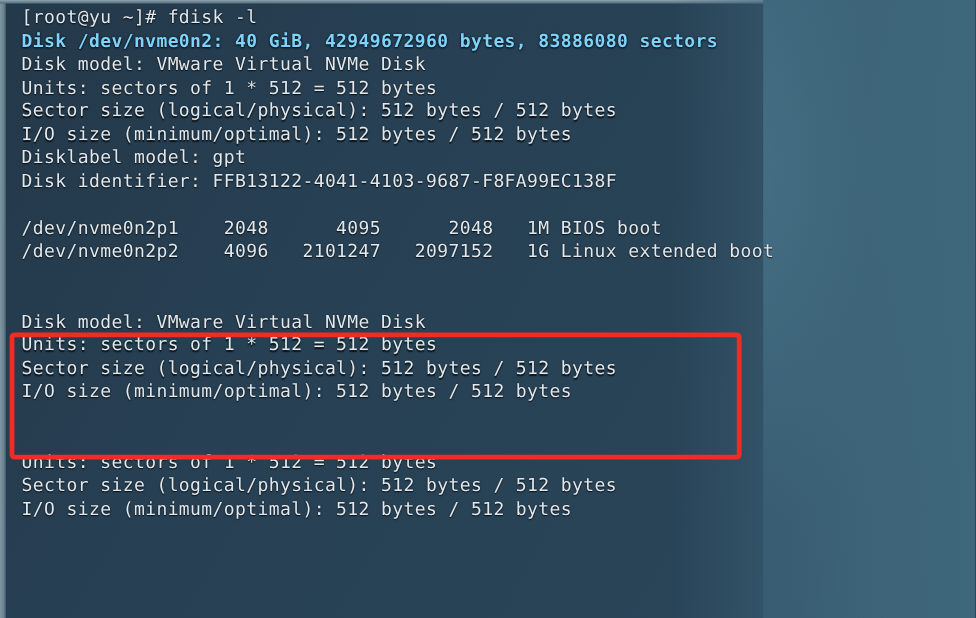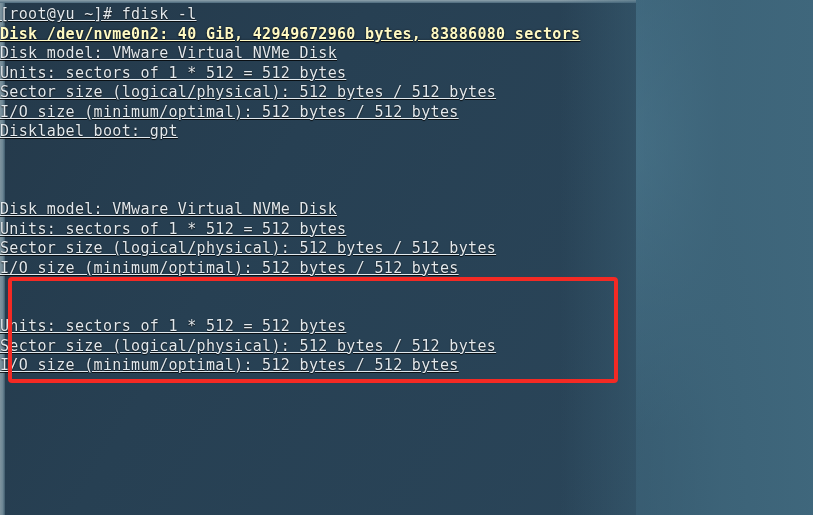--- a/index.html
+++ b/index.html
@@ -66,26 +66,26 @@
     padding: 5px 0 0 0;
     box-sizing: border-box;
   }
   .line {
     height: 19.5px;
     line-height: 19.5px;
     font-size: 15px;
     letter-spacing: 0.33px;
     white-space: pre;
     color: #e2e9ee;
+    padding-left: 18px;
     text-shadow: 0 1px 1px rgba(0,0,0,0.75), 0 0 1px rgba(0,0,0,0.6);
-    text-decoration: underline;
   }
   .line.bold {
     font-weight: bold;
-    color: #fef9c3;
+    color: #7dd3fc;
     text-shadow: 0 1px 1.5px rgba(0,0,0,0.85), 0 0 2px rgba(0,0,0,0.5);
   }
   .line.blank { color: transparent; }
 
   
   #highlight-box {
     position: absolute;
     left: 8px;
     top: 277px;
     width: 610px;
@@ -105,22 +105,25 @@
   <div id="term-pane"></div>
   <div id="term-fade"></div>
 
   <div id="console">
       <div class="line">[root@yu ~]# fdisk -l</div>
       <div class="line bold">Disk /dev/nvme0n2: 40 GiB, 42949672960 bytes, 83886080 sectors</div>
       <div class="line">Disk model: VMware Virtual NVMe Disk</div>
       <div class="line">Units: sectors of 1 * 512 = 512 bytes</div>
       <div class="line">Sector size (logical/physical): 512 bytes / 512 bytes</div>
       <div class="line">I/O size (minimum/optimal): 512 bytes / 512 bytes</div>
-      <div class="line">Disklabel boot: gpt</div>
+      <div class="line">Disklabel model: gpt</div>
+      <div class="line">Disk identifier: FFB13122-4041-4103-9687-F8FA99EC138F</div>
       <div class="line blank"></div>
+      <div class="line">/dev/nvme0n2p1    2048      4095      2048   1M BIOS boot</div>
+      <div class="line">/dev/nvme0n2p2    4096   2101247   2097152   1G Linux extended boot</div>
       <div class="line blank"></div>
       <div class="line blank"></div>
       <div class="line">Disk model: VMware Virtual NVMe Disk</div>
       <div class="line">Units: sectors of 1 * 512 = 512 bytes</div>
       <div class="line">Sector size (logical/physical): 512 bytes / 512 bytes</div>
       <div class="line">I/O size (minimum/optimal): 512 bytes / 512 bytes</div>
       <div class="line blank"></div>
       <div class="line blank"></div>
       <div class="line">Units: sectors of 1 * 512 = 512 bytes</div>
       <div class="line">Sector size (logical/physical): 512 bytes / 512 bytes</div>

